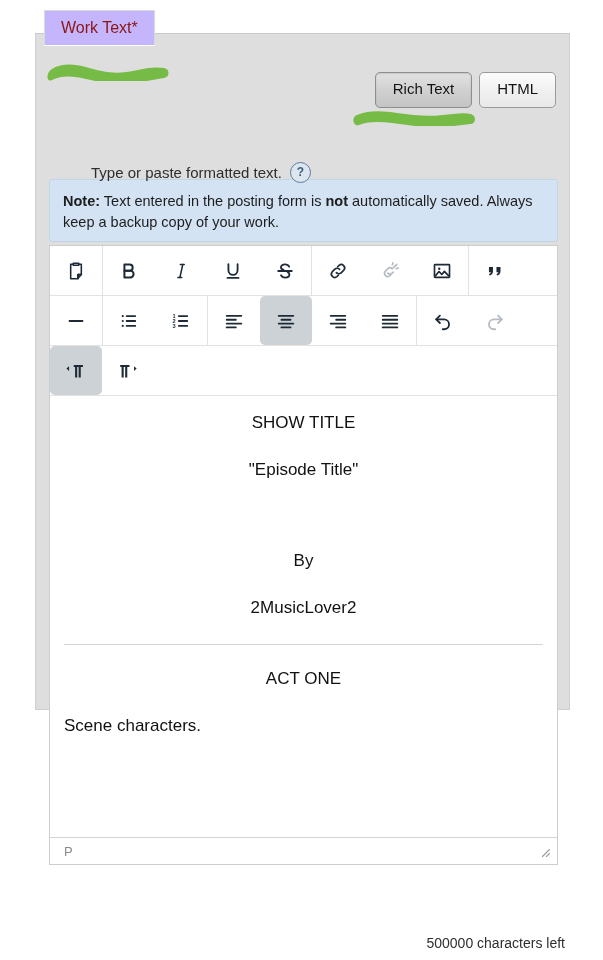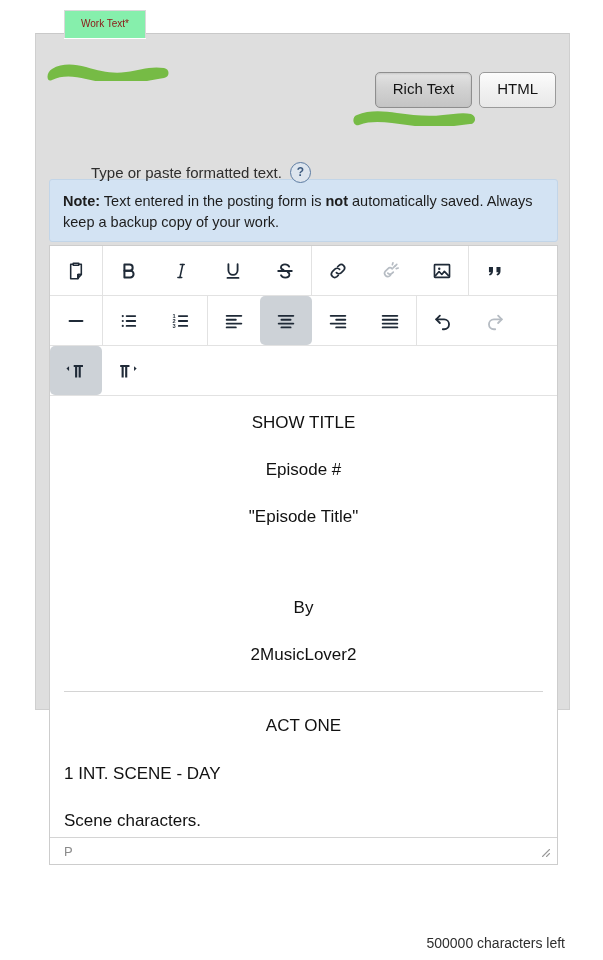--- a/index.html
+++ b/index.html
@@ -30,26 +30,26 @@
   }
   .panel-inner {
     position: absolute;
     left: 0; top: 0; right: 0; bottom: 0;
     padding: 0 13px;
   }
 
   
   .legend {
     position: absolute;
-    left: 64px; top: 10px;
-    background: #86efac;
+    left: 44px; top: 10px;
+    background: #c4b5fd;
     border: 1px solid #d9d9d9;
     border-bottom: none;
     padding: 7px 16px 8px 16px;
-    font-size: 10px;
+    font-size: 16px;
     color: #8c1515;
     z-index: 6;
     line-height: 1.2;
     box-shadow: 0 1px 0 #ffffff;
   }
 
   
   .marker {
     position: absolute;
     z-index: 7;
@@ -400,28 +400,26 @@
               <svg width="24" height="22" viewBox="0 0 26 24" fill="currentColor">
                 <path d="M4.6 5.4h10v2.2h-2.4V19H9.9V7.6H8.3V19H6V7.6H4.6a3 3 0 0 1 0-2.2z"></path>
                 <path d="M22.4 9.4l-2.8-2.6v5.2z"></path>
               </svg>
             </div>
           </div>
         </div>
 
         <div class="doc">
           <p class="center">SHOW TITLE</p>
-          <p class="center">Episode #</p>
           <p class="center">"Episode Title"</p>
           <p class="center blank">&nbsp;</p>
           <p class="center">By</p>
           <p class="center">2MusicLover2</p>
           <hr>
           <p class="center">ACT ONE</p>
-          <p class="left">1  INT. SCENE - DAY</p>
           <p class="left">Scene characters.</p>
 
         </div>
 
         <div class="statusbar">
           <span>P</span>
           <span class="grip">
             <svg width="14" height="14" viewBox="0 0 14 14" fill="none" stroke="currentColor" stroke-width="1.1" stroke-linecap="round">
               <path d="M12.5 5.5L5.5 12.5"></path>
                 <path d="M12.5 9.5L9.5 12.5"></path>

